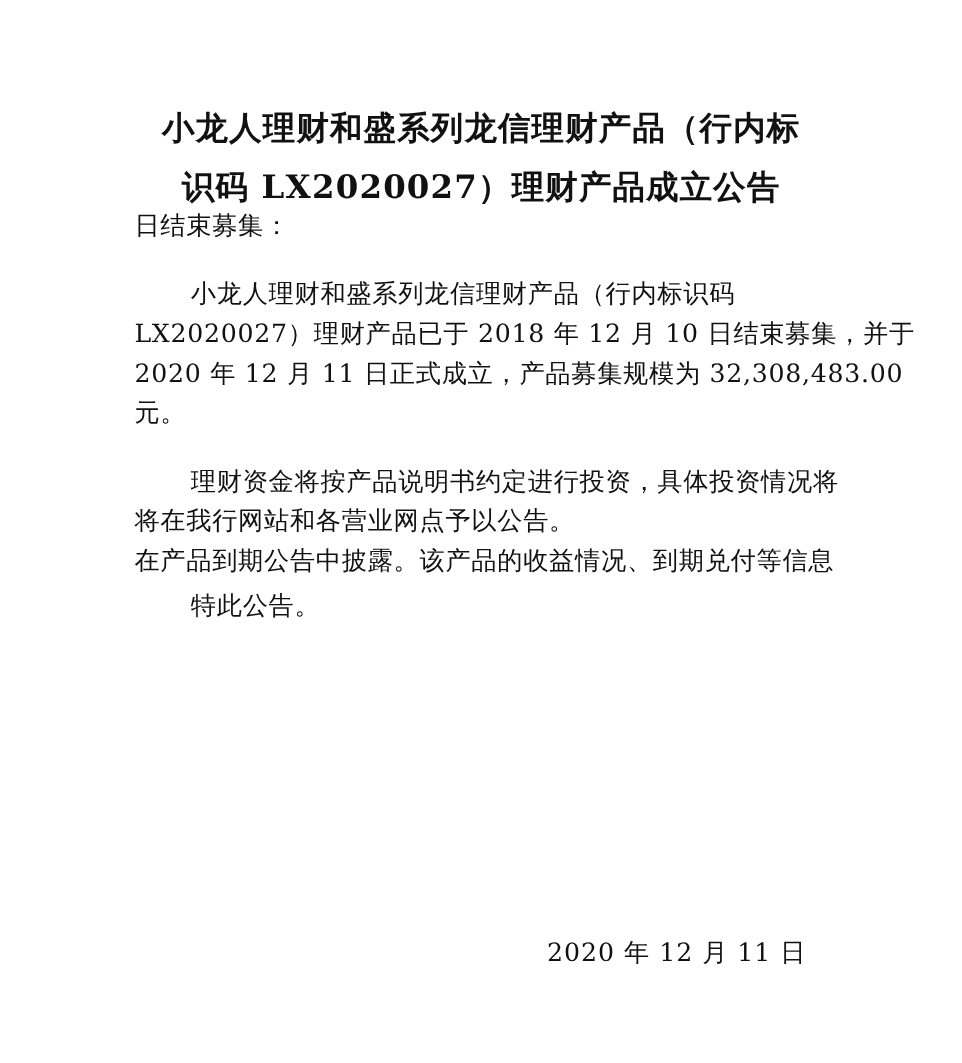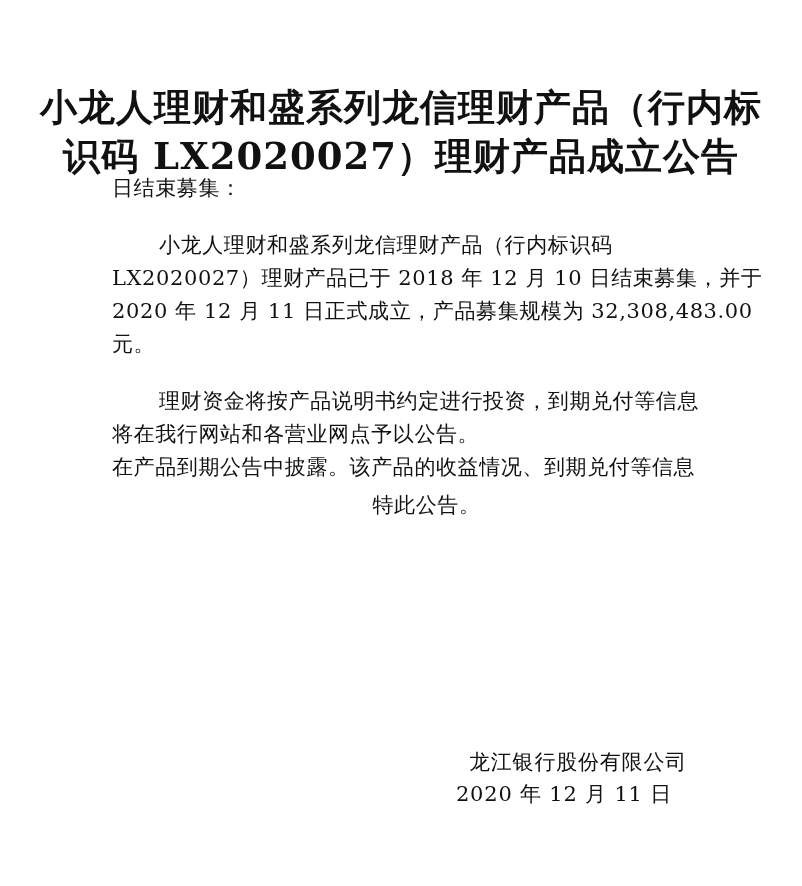--- a/index.html
+++ b/index.html
@@ -16,37 +16,37 @@
     height: 886px;
     background: #ffffff;
     color: #111111;
   }
   .doc-title {
     position: absolute;
     top: 83px;
     left: 0;
     width: 802px;
     text-align: center;
-    font-size: 37px;
+    font-size: 27px;
     line-height: 49px;
     font-weight: bold;
     letter-spacing: 1px;
   }
   .doc-body {
     position: absolute;
     top: 172px;
     left: 112px;
     width: 582px;
     font-size: 21px;
     line-height: 33px;
     letter-spacing: 0.6px;
     text-align: left;
   }
   .para { margin-top: 24px; }
-  .para-last { margin-top: 5px; text-align: center; }
+  .para-last { margin-top: 5px; }
   .line { white-space: nowrap; }
   .indent { padding-left: 47px; }
   .signature-company {
     position: absolute;
     top: 748px;
     right: 115px;
     font-size: 21px;
     letter-spacing: 0.8px;
   }
   .signature-date {
@@ -72,27 +72,26 @@
     <div class="line">日结束募集：</div>
 
     <div class="para">
       <div class="line indent">小龙人理财和盛系列龙信理财产品（行内标识码</div>
       <div class="line">LX2020027）理财产品已于 2018 年 12 月 10 日结束募集，并于</div>
       <div class="line">2020 年 12 月 11 日正式成立，产品募集规模为 32,308,483.00</div>
       <div class="line">元。</div>
     </div>
 
     <div class="para">
-      <div class="line indent">理财资金将按产品说明书约定进行投资，到期兑付等信息</div>
+      <div class="line indent">理财资金将按产品说明书约定进行投资，具体投资情况将</div>
       <div class="line">将在我行网站和各营业网点予以公告。</div>
       <div class="line">在产品到期公告中披露。该产品的收益情况、到期兑付等信息</div>
     </div>
 
     <div class="para para-last">
       <div class="line indent">特此公告。</div>
     </div>
 
   </div>
 
-  <div class="signature-company">龙江银行股份有限公司</div>
   <div class="signature-date">2020 年 12 月 11 日</div>
 
 </div>
 
 </body></html>

